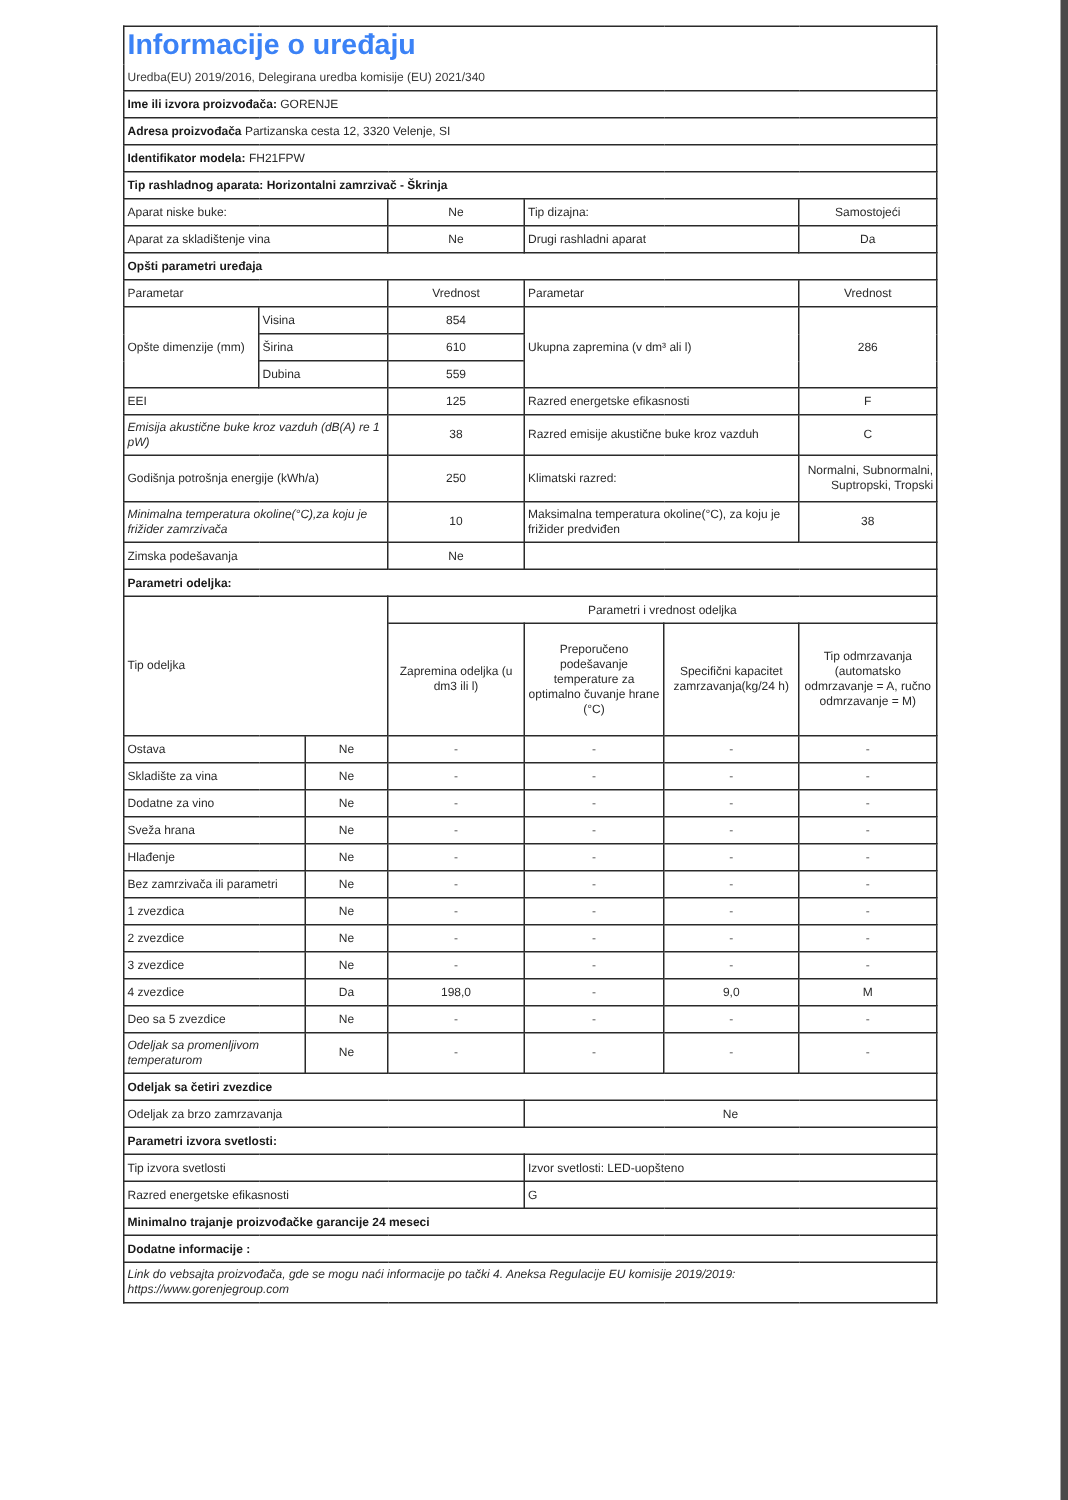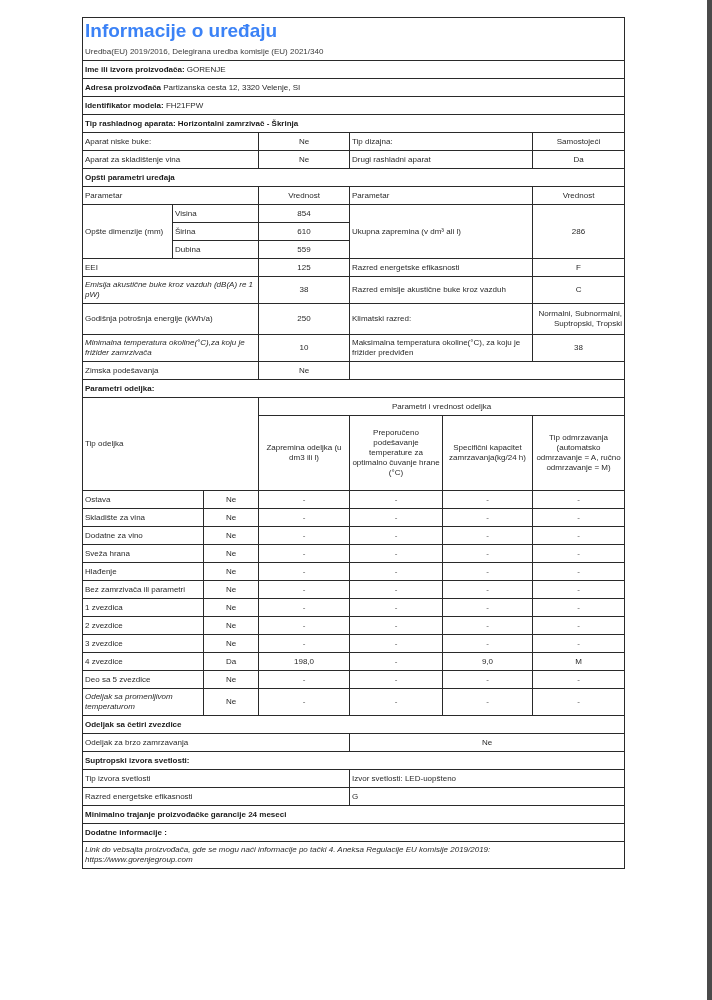--- a/index.html
+++ b/index.html
@@ -241,21 +241,21 @@
     </tbody>
   <tbody>
     <tr>
         <td colspan="7" class="h17 b">Odeljak sa četiri zvezdice</td>
       </tr>
     <tr>
       <td colspan="4" class="h17">Odeljak za brzo zamrzavanja</td>
       <td colspan="3" class="c">Ne</td>
     </tr>
     <tr>
-        <td colspan="7" class="h17 b">Suptropski izvora svetlosti:</td>
+        <td colspan="7" class="h17 b">Parametri izvora svetlosti:</td>
       </tr>
     <tr>
       <td colspan="4" class="h17">Tip izvora svetlosti</td>
       <td colspan="3">Izvor svetlosti: LED-uopšteno</td>
     </tr>
     <tr>
       <td colspan="4" class="h17">Razred energetske efikasnosti</td>
       <td colspan="3">G</td>
     </tr>
     <tr>

